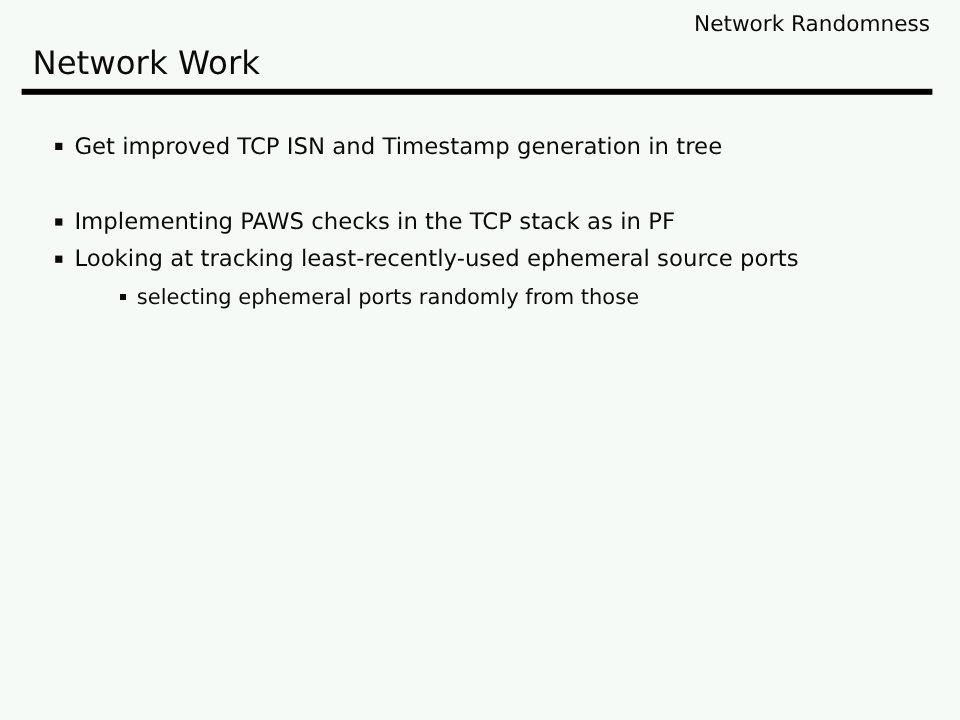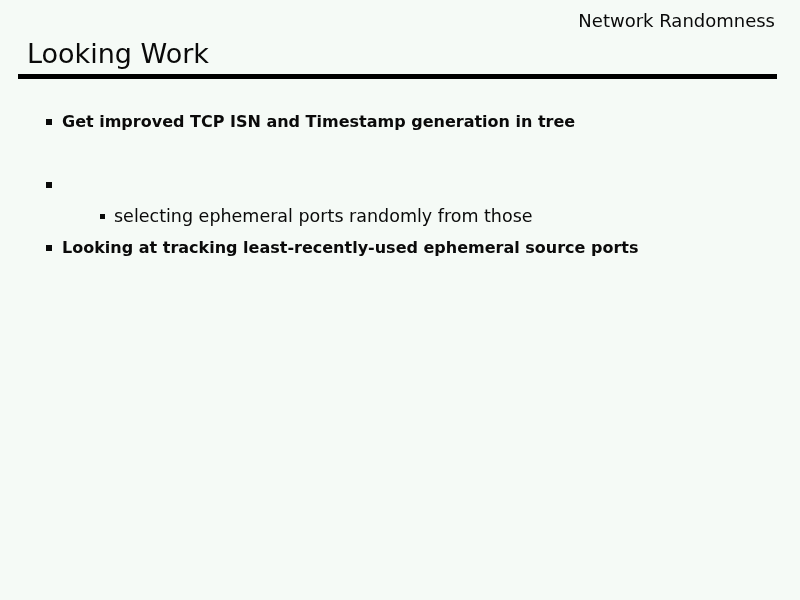--- a/index.html
+++ b/index.html
@@ -49,22 +49,21 @@
     height: 31.5px;
     white-space: nowrap;
   }
   .bullet-row.level-1 .bullet-square {
     width: 6px;
     height: 6px;
     margin-right: 10px;
     flex: 0 0 auto;
   }
   .bullet-row.level-1 .bullet-text {
-    font-size: 16px;
-    font-weight: bold;
+    font-size: 19px;
   }
   .bullet-row.level-2 {
     padding-left: 54px;
   }
   .bullet-row.level-2 .bullet-square {
     width: 5px;
     height: 5px;
     margin-right: 9px;
     flex: 0 0 auto;
   }
@@ -73,33 +72,34 @@
   }
   .bullet-row.spacer {
     height: 31.5px;
   }
 </style>
 </head>
 <body>
 
 <div class="slide" style="background: rgb(245, 250, 246); color: rgb(10, 10, 10);">
   <div class="slide-header">Network Randomness</div>
-  <div class="slide-title">Looking Work</div>
+  <div class="slide-title">Network Work</div>
   <div class="title-rule" style="background: rgb(0, 0, 0);"></div>
   <div class="bullet-list">
       <div class="bullet-row level-1">
         <span class="bullet-square" style="background: rgb(10, 10, 10);"></span>
         <span class="bullet-text">Get improved TCP ISN and Timestamp generation in tree</span>
       </div>
       <div class="bullet-row spacer"></div>
       <div class="bullet-row level-1">
         <span class="bullet-square" style="background: rgb(10, 10, 10);"></span>
+        <span class="bullet-text">Implementing PAWS checks in the TCP stack as in PF</span>
+      </div>
+      <div class="bullet-row level-1">
+        <span class="bullet-square" style="background: rgb(10, 10, 10);"></span>
+        <span class="bullet-text">Looking at tracking least-recently-used ephemeral source ports</span>
       </div>
       <div class="bullet-row level-2">
         <span class="bullet-square" style="background: rgb(10, 10, 10);"></span>
         <span class="bullet-text">selecting ephemeral ports randomly from those</span>
       </div>
-      <div class="bullet-row level-1">
-        <span class="bullet-square" style="background: rgb(10, 10, 10);"></span>
-        <span class="bullet-text">Looking at tracking least-recently-used ephemeral source ports</span>
-      </div>
     </div>
 </div>
 
 </body></html>

